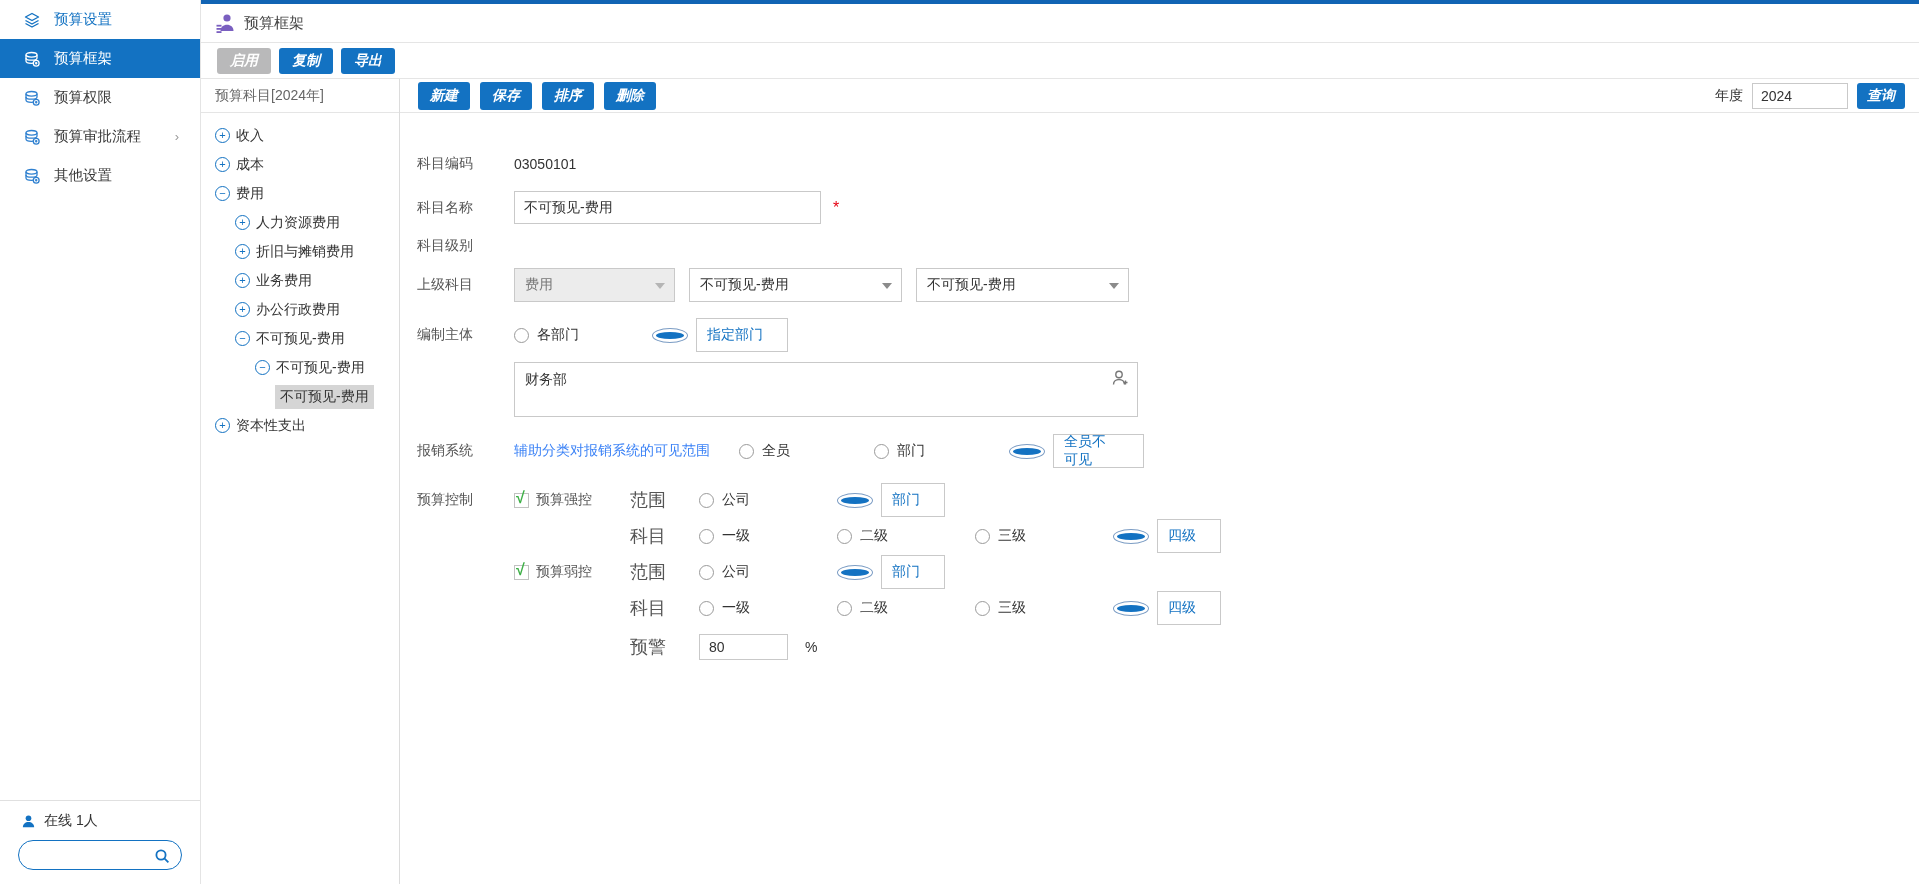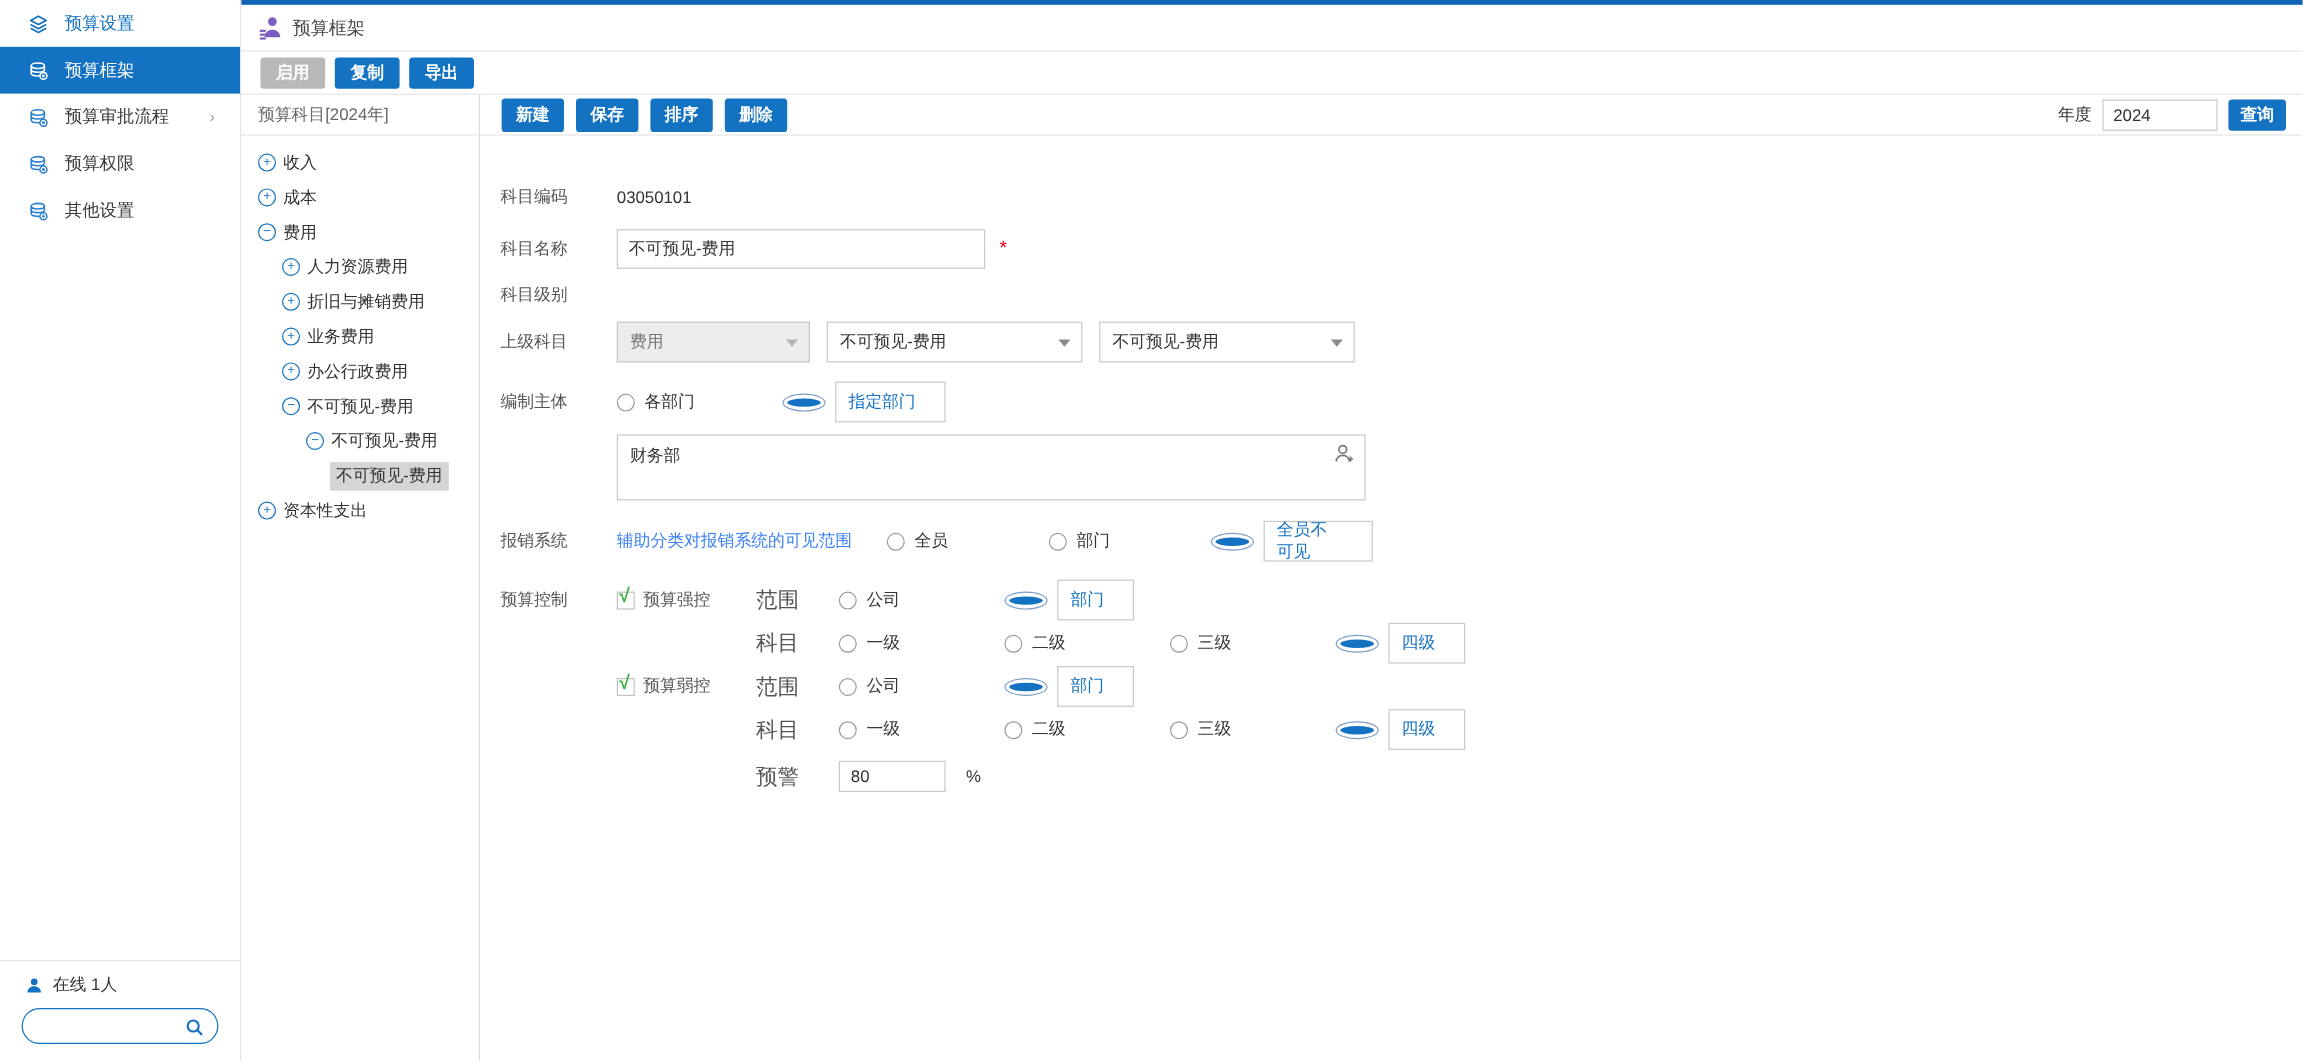--- a/index.html
+++ b/index.html
@@ -33,21 +33,21 @@
   .topline { height:4px; background:#1164b4; }
   .page-header { height:39px; display:flex; align-items:center; padding-left:14px;
     border-bottom:1px solid #e5e5e5; }
   .page-header .h-icon { width:22px; height:22px; margin-right:8px; }
   .page-title { font-size:15px; color:#444; }
   .toolbar-top { height:36px; display:flex; align-items:center; gap:8px;
     padding-left:17px; border-bottom:1px solid #e5e5e5; }
   .btn { display:inline-flex; align-items:center; justify-content:center;
     min-width:54px; height:26px; padding:12px 10px; background:#1372c2; color:#fff;
     font-size:14px; font-weight:bold; border:none; border-radius:3px; cursor:pointer;
-    font-family:inherit; }
+    font-family:inherit;font-style:italic; }
   .btn.disabled { background:#b9b9ba; cursor:default; }
 
   .body-row { display:flex; height:805px; }
 
   
   .tree-panel { width:200px; flex:none; border-right:1px solid #dcdcdc; }
   .tree-title { height:34px; line-height:33px; padding-left:15px; font-size:14px;
     color:#666; border-bottom:1px solid #e5e5e5; }
   .tree { padding-top:8px; }
   .titem { height:29px; display:flex; align-items:center; font-size:14px; color:#333; cursor:pointer; }
@@ -147,34 +147,34 @@
         <div class="side-item">
           <span class="s-icon">
             <svg width="18" height="18" viewBox="0 0 18 18" fill="none" stroke="currentColor" stroke-width="1.3">
               <ellipse cx="8.5" cy="4.8" rx="5.5" ry="2.3"></ellipse>
               <path d="M3 4.8v3.1c0 1.3 2.5 2.3 5.5 2.3s5.5-1 5.5-2.3V4.8"></path>
               <path d="M3 7.9V11c0 1.3 2.5 2.3 5.5 2.3.6 0 1.2 0 1.7-.1"></path>
               <circle cx="13.2" cy="13.2" r="2.9"></circle>
               <path d="M12 13.2h2.4M13.2 12v2.4"></path>
             </svg>
           </span>
-          <span>预算审批流程</span>
-          <span class="sub-arrow">›</span>
+          <span>预算权限</span>
         </div>
         <div class="side-item">
           <span class="s-icon">
             <svg width="18" height="18" viewBox="0 0 18 18" fill="none" stroke="currentColor" stroke-width="1.3">
               <ellipse cx="8.5" cy="4.8" rx="5.5" ry="2.3"></ellipse>
               <path d="M3 4.8v3.1c0 1.3 2.5 2.3 5.5 2.3s5.5-1 5.5-2.3V4.8"></path>
               <path d="M3 7.9V11c0 1.3 2.5 2.3 5.5 2.3.6 0 1.2 0 1.7-.1"></path>
               <circle cx="13.2" cy="13.2" r="2.9"></circle>
               <path d="M12 13.2h2.4M13.2 12v2.4"></path>
             </svg>
           </span>
-          <span>预算权限</span>
+          <span>预算审批流程</span>
+          <span class="sub-arrow">›</span>
         </div>
         <div class="side-item">
           <span class="s-icon">
             <svg width="18" height="18" viewBox="0 0 18 18" fill="none" stroke="currentColor" stroke-width="1.3">
               <ellipse cx="8.5" cy="4.8" rx="5.5" ry="2.3"></ellipse>
               <path d="M3 4.8v3.1c0 1.3 2.5 2.3 5.5 2.3s5.5-1 5.5-2.3V4.8"></path>
               <path d="M3 7.9V11c0 1.3 2.5 2.3 5.5 2.3.6 0 1.2 0 1.7-.1"></path>
               <circle cx="13.2" cy="13.2" r="2.9"></circle>
               <path d="M12 13.2h2.4M13.2 12v2.4"></path>
             </svg>

